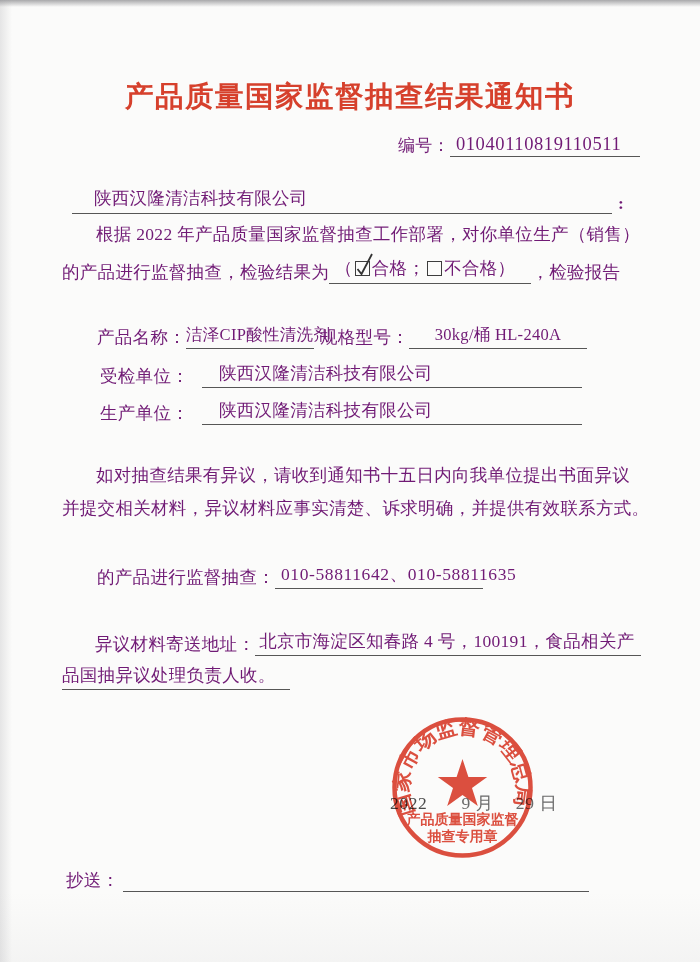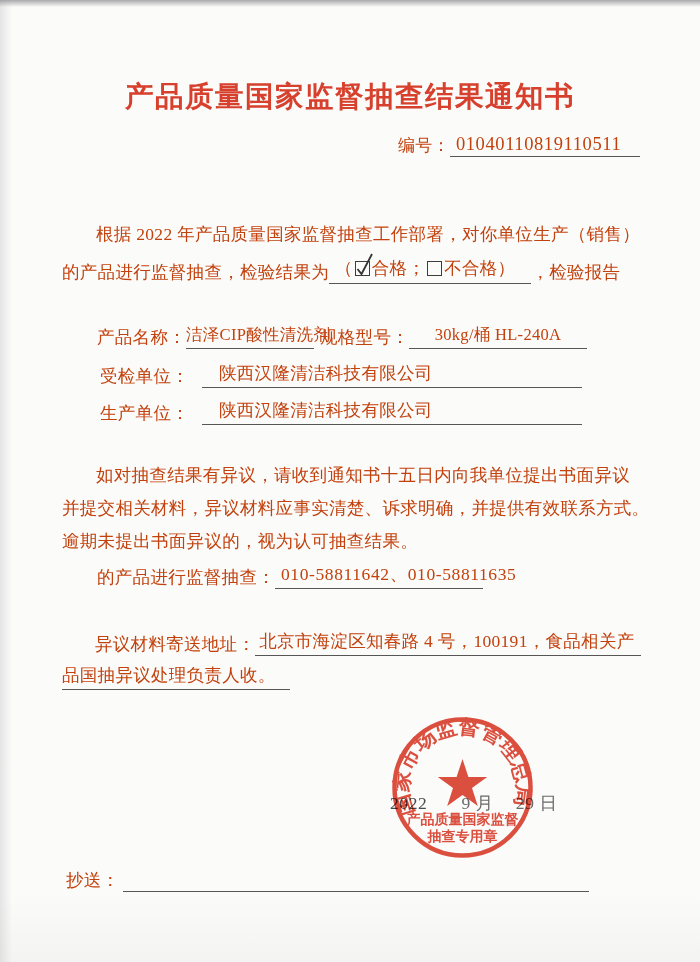--- a/index.html
+++ b/index.html
@@ -11,21 +11,21 @@
   }
   .page{position:absolute;inset:0;}
   
   .scan-top{position:absolute;top:0;left:0;right:0;height:7px;
     background:linear-gradient(#a9a9ab,rgba(251,251,250,0));}
   .scan-left{position:absolute;top:0;left:0;bottom:0;width:12px;
     background:linear-gradient(90deg,rgba(150,150,155,.22),rgba(251,251,250,0));}
   .scan-bottom{position:absolute;left:0;right:0;bottom:0;height:70px;
     background:linear-gradient(rgba(251,251,250,0),rgba(190,190,192,.12));}
 
-  .row{position:absolute;white-space:nowrap;color:#c2410c;font-size:17.5px;letter-spacing:.3px;}
+  .row{position:absolute;white-space:nowrap;color:#701a75;font-size:17.5px;letter-spacing:.3px;}
   .title{
     position:absolute;top:78px;left:0;width:700px;text-align:center;
     font-size:28.5px;font-weight:bold;color:#d6402c;letter-spacing:1.5px;
   }
   .u{display:inline-block;border-bottom:1.2px solid #565656;box-sizing:border-box;vertical-align:bottom;}
   .center{text-align:center;}
   .num{letter-spacing:.6px;}
 
   
   .cb{position:relative;display:inline-block;width:15px;height:15px;
@@ -46,20 +46,23 @@
   <div class="scan-top"></div>
   <div class="scan-left"></div>
   <div class="scan-bottom"></div>
 
   <div class="title">产品质量国家监督抽查结果通知书</div>
 
   <div class="row" style="left:398px;top:134px;">
     <span style="font-size:17px;">编号：</span><span class="u num" style="width:190px;padding:0 0 1px 6px;font-size:18.5px;">01040110819110511</span>
   </div>
 
+  <div class="row" style="left:72px;top:186px;">
+    <span class="u" style="width:540px;padding:0 0 3px 22px;">陕西汉隆清洁科技有限公司</span><span style="margin-left:6px;font-weight:bold;">:</span>
+  </div>
 
   <div class="row" style="left:96px;top:222px;">根据 2022 年产品质量国家监督抽查工作部署，对你单位生产（销售）</div>
 
   <div class="row" style="left:62px;top:256px;">
     <span>的产品进行监督抽查，检验结果为</span><span class="u" style="padding:0 16px 3px 6px;"><span>（</span><span class="cb"><svg width="15" height="15" viewBox="0 0 15 15">
             <polyline points="2.5,8 6.5,13 17,-7" fill="none" stroke="#333333" stroke-width="1.8"></polyline>
           </svg></span><span>合格；</span><span class="cb"></span><span>不合格）</span></span><span>，检验报告</span>
   </div>
 
 
@@ -71,21 +74,20 @@
     <span>受检单位：</span><span class="u" style="width:380px;margin-left:13px;padding:0 0 2px 17px;">陕西汉隆清洁科技有限公司</span>
   </div>
 
   <div class="row" style="left:100px;top:398px;">
     <span>生产单位：</span><span class="u" style="width:380px;margin-left:13px;padding:0 0 2px 17px;">陕西汉隆清洁科技有限公司</span>
   </div>
 
 
   <div class="row" style="left:96px;top:463px;">如对抽查结果有异议，请收到通知书十五日内向我单位提出书面异议</div>
   <div class="row" style="left:62px;top:496px;">并提交相关材料，异议材料应事实清楚、诉求明确，并提供有效联系方式。</div>
-  <div class="row" style="left:62px;top:529px;">逾期未提出书面异议的，视为认可抽查结果。</div>
 
   <div class="row" style="left:97px;top:562px;">
     <span>的产品进行监督抽查：</span><span class="u num" style="width:208px;padding:0 0 2px 6px;">010-58811642、010-58811635</span>
   </div>
 
 
   <div class="row" style="left:95px;top:629px;">
     <span>异议材料寄送地址：</span><span class="u" style="padding:0 6px 2px 4px;text-align:right;">北京市海淀区知春路 4 号，100191，食品相关产</span>
   </div>
   <div class="row" style="left:62px;top:663px;text-align:right;">

